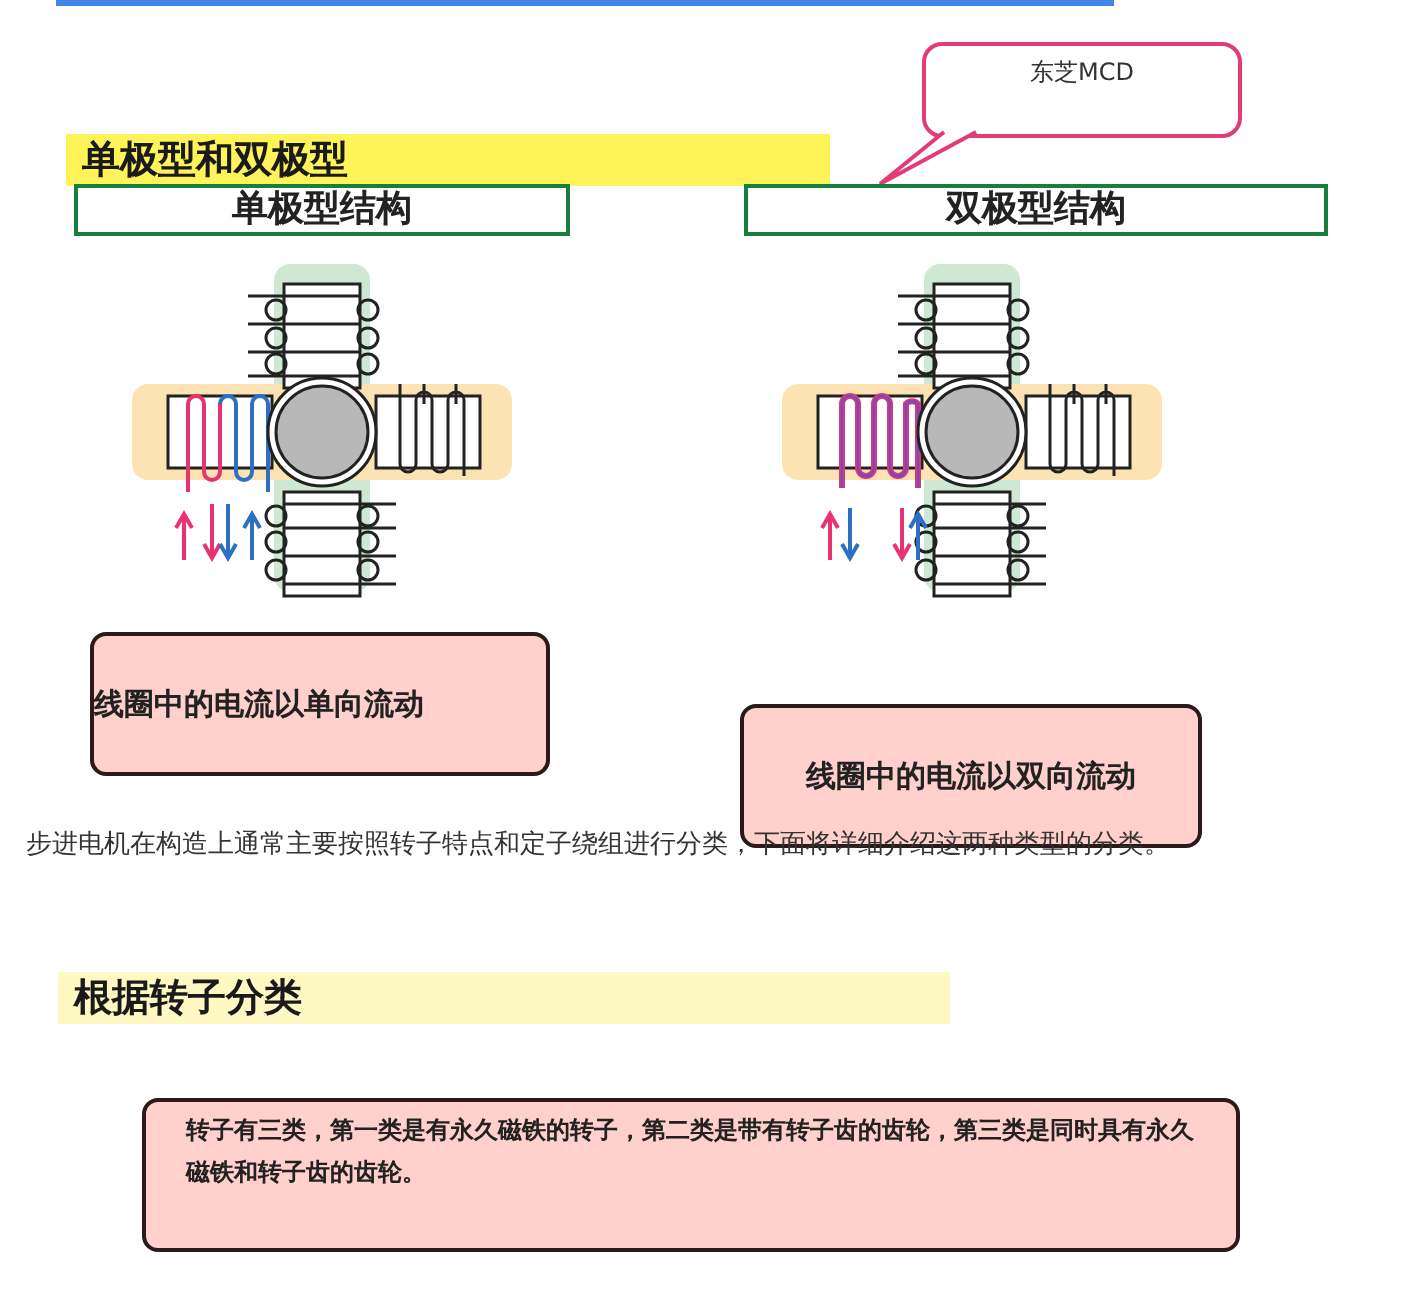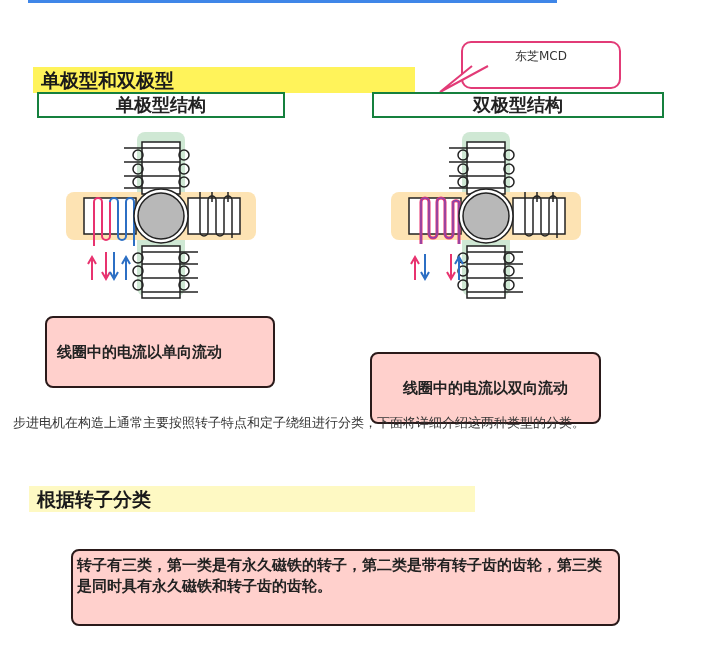--- a/index.html
+++ b/index.html
@@ -5,35 +5,35 @@
   html, body { margin: 0; padding: 0; background: #ffffff; }
   body { width: 714px; height: 653px; position: relative; overflow: hidden;
          font-family: "DejaVu Sans", "Liberation Sans", sans-serif; color: #222; }
   .topbar { position: absolute; left: 28px; top: 0; width: 529px; height: 3px; background: #3f86e8; }
   .heading { position: absolute; height: 26px; color: #1a1a1a; font-weight: bold;
              font-size: 19px; line-height: 26px; padding-left: 8px; box-sizing: border-box; }
   .h1 { left: 33px; top: 21px; width: 382px; background: #fff35a; margin-top: 46px; }
   .h2 { left: 29px; top: 486px; width: 446px; background: #fef9c3; }
   .callout { position: absolute; left: 461px; top: 21px; width: 160px; height: 48px;
              border: 2px solid #e23b77; border-radius: 10px; background: #fff; box-sizing: border-box;
-             text-align: center; font-size: 12px; line-height: 17px; color: #333; padding-top: 5px; margin-top: 20px; }
+             text-align: center; font-size: 12px; line-height: 17px; color: #333; padding-top: 5px; }
   .callout-tail { position: absolute; left: 430px; top: 60px; }
   .struct-title { position: absolute; height: 26px; border: 2px solid #15803d; background: #fff;
                   box-sizing: border-box; text-align: center; font-weight: bold; font-size: 18px; line-height: 22px; }
   .st1 { left: 37px; top: 92px; width: 248px; }
   .st2 { left: 372px; top: 92px; width: 292px; }
   .motor { position: absolute; }
   .m1 { left: 60px; top: 128px; }
   .m2 { left: 385px; top: 128px; }
   .pinkbox { position: absolute; background: #ffd0cc; border: 2px solid #2a1a1a; border-radius: 8px;
              box-sizing: border-box; font-weight: bold; font-size: 15px; color: #222; }
-  .pb1 { left: 45px; top: 316px; width: 230px; height: 72px; line-height: 68px; padding-left: 10px; }
+  .pb1 { left: 45px; top: 316px; width: 230px; height: 72px; line-height: 68px; }
   .pb2 { left: 370px; top: 316px; width: 231px; height: 72px; line-height: 68px; text-align: center; margin-top: 36px; }
   .para { position: absolute; left: 13px; top: 410px; width: 686px; font-size: 13px; line-height: 26px; color: #333; }
-  .pb3 { left: 71px; top: 549px; width: 549px; height: 77px; padding: 4px 4px; font-size: 15px;
+  .pb3 { left: 71px; top: 549px; width: 549px; height: 77px; padding: 4px 20px; font-size: 12px;
          line-height: 21px; border-radius: 8px; }
 </style>
 </head>
 <body>
 
 <div class="topbar"></div>
 
 <div class="heading h1">单极型和双极型</div>
 
 <div class="callout">

